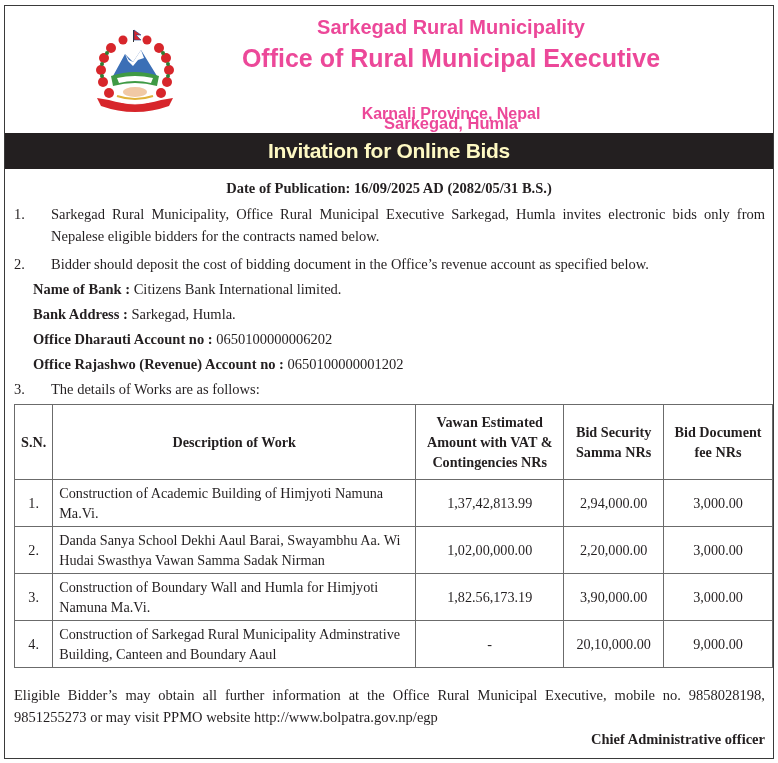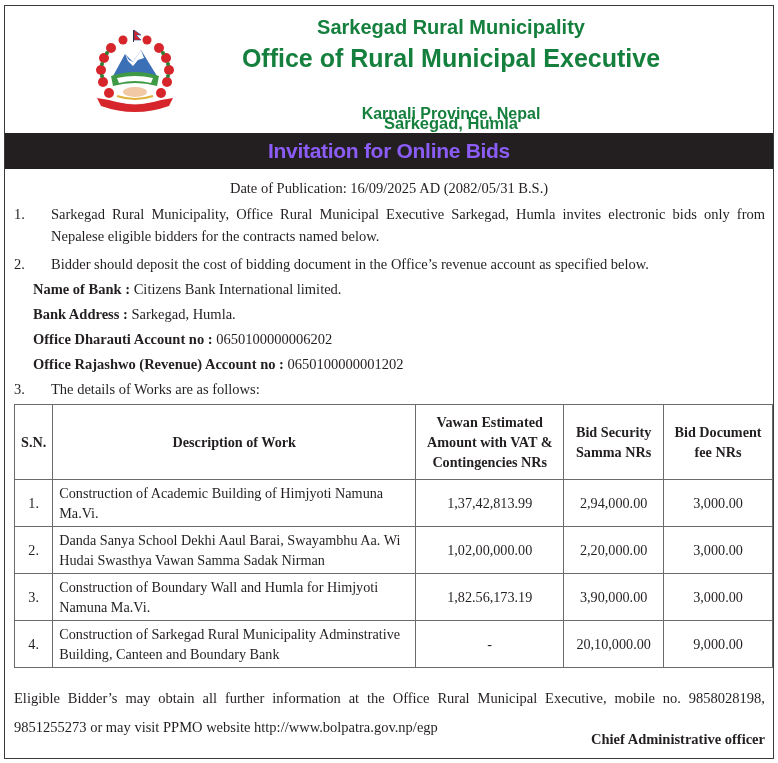--- a/index.html
+++ b/index.html
@@ -5,53 +5,53 @@
     html, body { margin: 0; padding: 0; background: #ffffff; }
     body { width: 778px; height: 763px; position: relative; overflow: hidden; }
     .page {
       position: absolute; left: 4px; top: 5px; width: 768px; height: 752px;
       border: 1.5px solid #3a3a3a; box-sizing: content-box; background: #fff;
       color: #231f20;
     }
     .header { position: relative; height: 127px; }
     .emblem { position: absolute; left: 86px; top: 22px; width: 88px; height: 88px; }
     .h-line { position: absolute; left: 0; right: 16px; text-align: center;
-      font-family: "Liberation Sans", sans-serif; font-weight: bold; color: #15803d; }
+      font-family: "Liberation Sans", sans-serif; font-weight: bold; color: #ec4899; }
     .h1 { top: 10px; font-size: 20px; left: 140px; }
     .h2 { top: 38px; font-size: 25px; left: 140px; }
     .h3 { top: 72px; font-size: 16.5px; left: 140px; margin-top: 36px; }
     .h4 { top: 99px; font-size: 16px; left: 140px; }
     .band {
       position: absolute; left: 0; right: 0; top: 127px; height: 36px;
-      background: #231f20; color: #8b5cf6; text-align: center;
+      background: #231f20; color: #fef9c3; text-align: center;
       font-family: "Liberation Sans", sans-serif; font-weight: bold;
       font-size: 21px; line-height: 36px; letter-spacing: -0.3px;
     }
     .serif { font-family: "Liberation Serif", serif; }
     .pubdate { position: absolute; top: 174px; left: 0; right: 0; text-align: center;
-      font-weight: normal; font-size: 14.5px; }
+      font-weight: bold; font-size: 14.5px; }
     .para { position: absolute; left: 9px; right: 8px; font-size: 14.5px; line-height: 22px; }
     .para .num { position: absolute; left: 0; }
     .para .txt { margin-left: 37px; text-align: justify; text-align-last: left; }
     .para1 .txt { text-align-last: left; }
     .kv { position: absolute; left: 28px; font-size: 14.5px; line-height: 22px; }
     .kv b { font-weight: bold; }
     table.works {
       position: absolute; left: 9px; top: 398px; width: 759px;
       border-collapse: collapse; font-family: "Liberation Serif", serif;
       font-size: 14.2px; color: #231f20;
     }
     table.works th, table.works td {
       border: 1.2px solid #6b6b6b; padding: 2px 6px; vertical-align: middle;
     }
     table.works th { font-weight: bold; text-align: center; line-height: 20px; height: 70px; }
     table.works td { line-height: 20px; height: 42px; }
     td.c { text-align: center; }
     .footer-text { position: absolute; left: 9px; right: 8px; top: 678px;
-      font-size: 14.5px; line-height: 29px; text-align: justify; }
+      font-size: 14.5px; line-height: 22px; text-align: justify; }
     .signoff { position: absolute; right: 8px; top: 725px; font-weight: bold; font-size: 14.5px; }
   </style>
 </head>
 <body>
 
 <div class="page">
 
   <div class="header">
     <svg class="emblem" viewBox="0 0 88 88">
 
@@ -176,21 +176,21 @@
       </tr>
       <tr>
         <td class="c">3.</td>
         <td>Construction of Boundary Wall and Humla for Himjyoti Namuna Ma.Vi.</td>
         <td class="c">1,82.56,173.19</td>
         <td class="c">3,90,000.00</td>
         <td class="c">3,000.00</td>
       </tr>
       <tr>
         <td class="c">4.</td>
-        <td>Construction of Sarkegad Rural Municipality Adminstrative Building, Canteen and Boundary Bank</td>
+        <td>Construction of Sarkegad Rural Municipality Adminstrative Building, Canteen and Boundary Aaul</td>
         <td class="c">-</td>
         <td class="c">20,10,000.00</td>
         <td class="c">9,000.00</td>
       </tr>
     </tbody>
   </table>
 
   <div class="serif footer-text">Eligible Bidder’s may obtain all further information at the Office Rural Municipal Executive, mobile no. 9858028198, 9851255273 or may visit PPMO website http://www.bolpatra.gov.np/egp</div>
   <div class="serif signoff">Chief Administrative officer</div>
 

